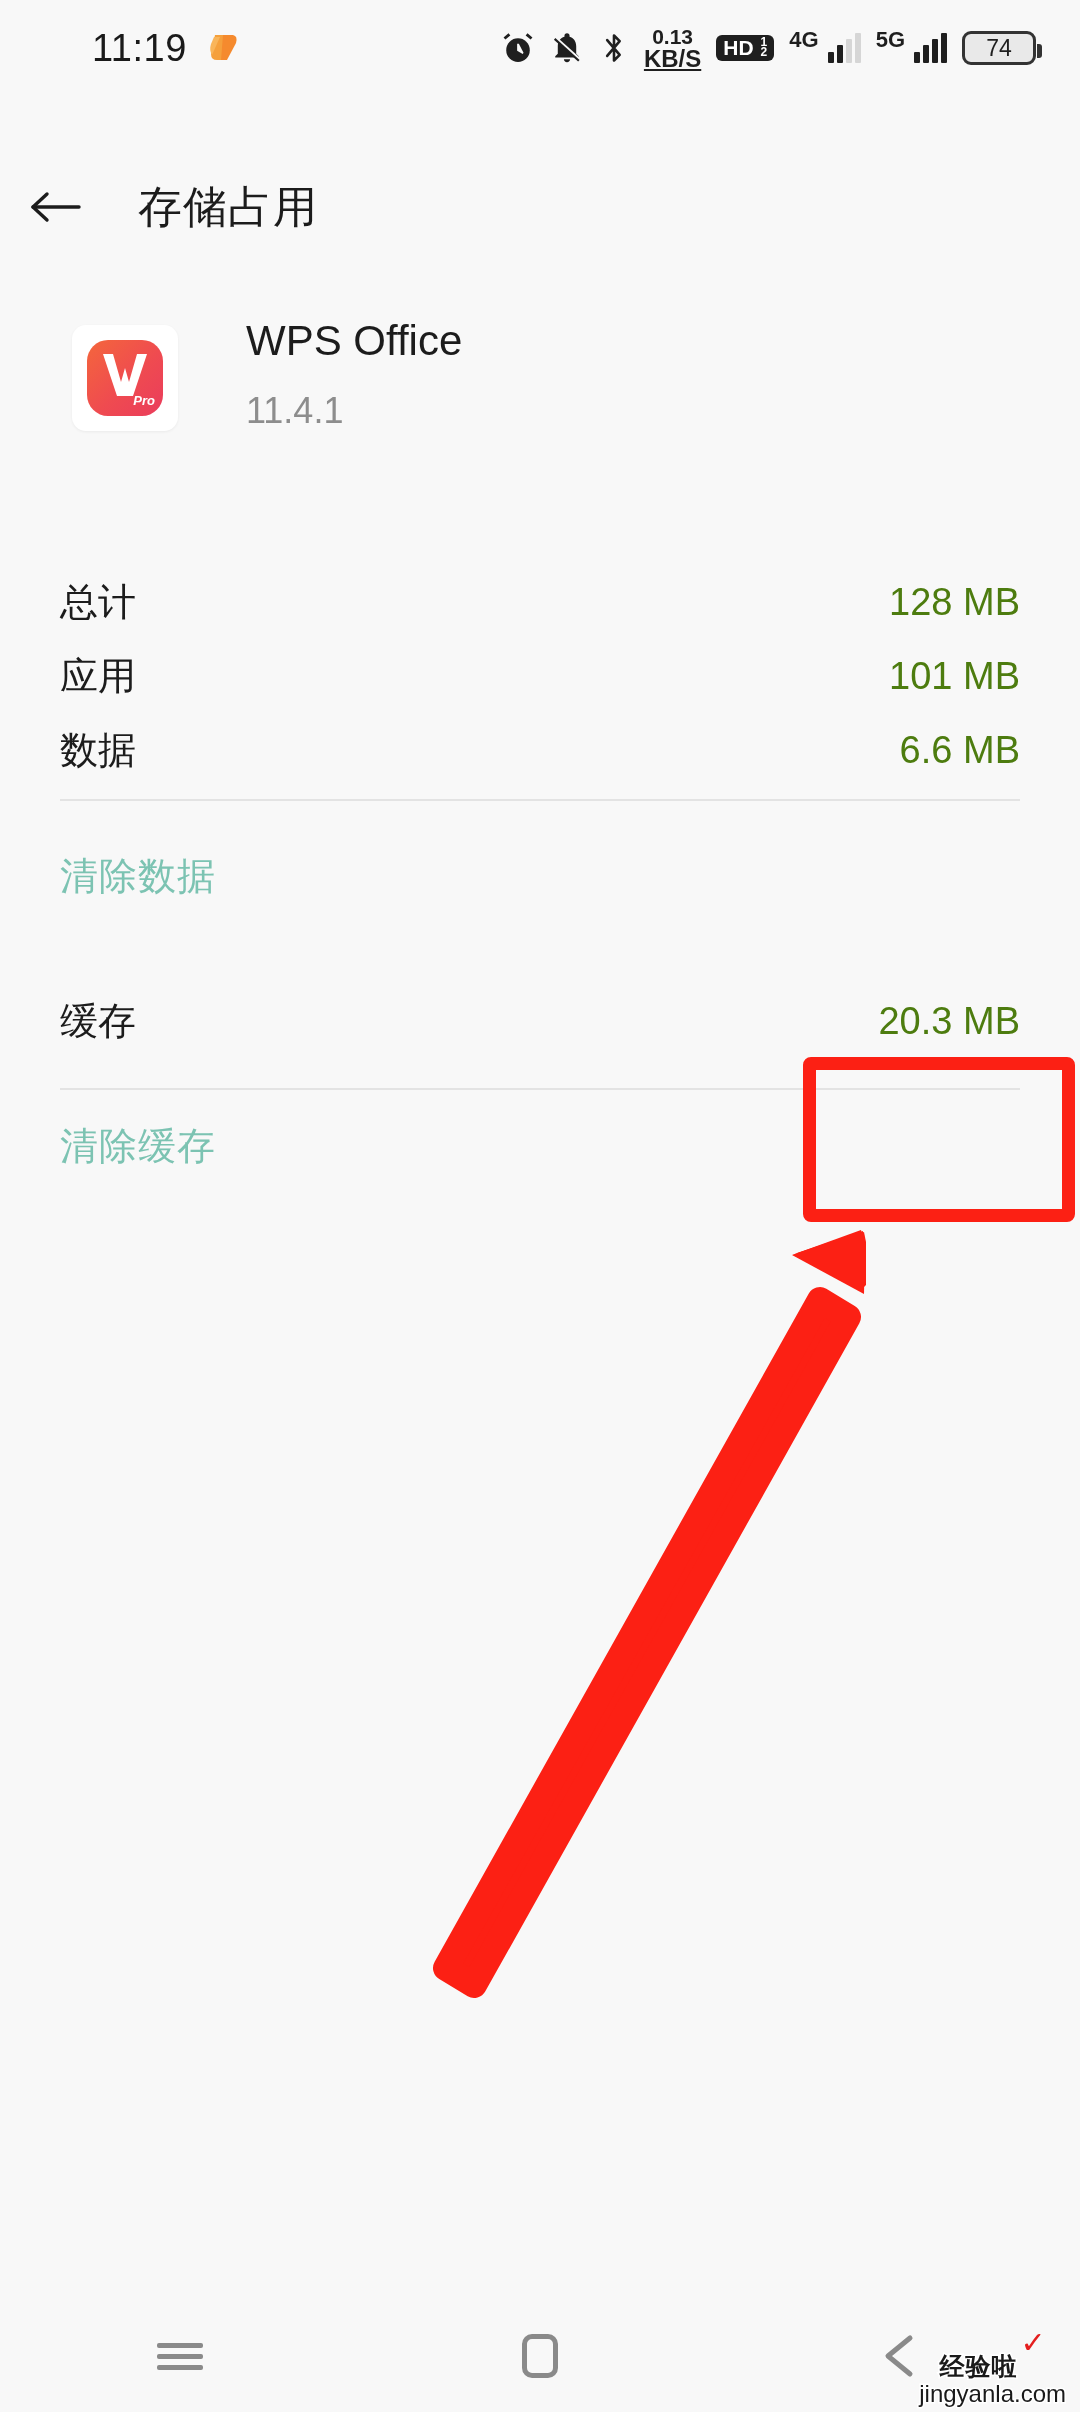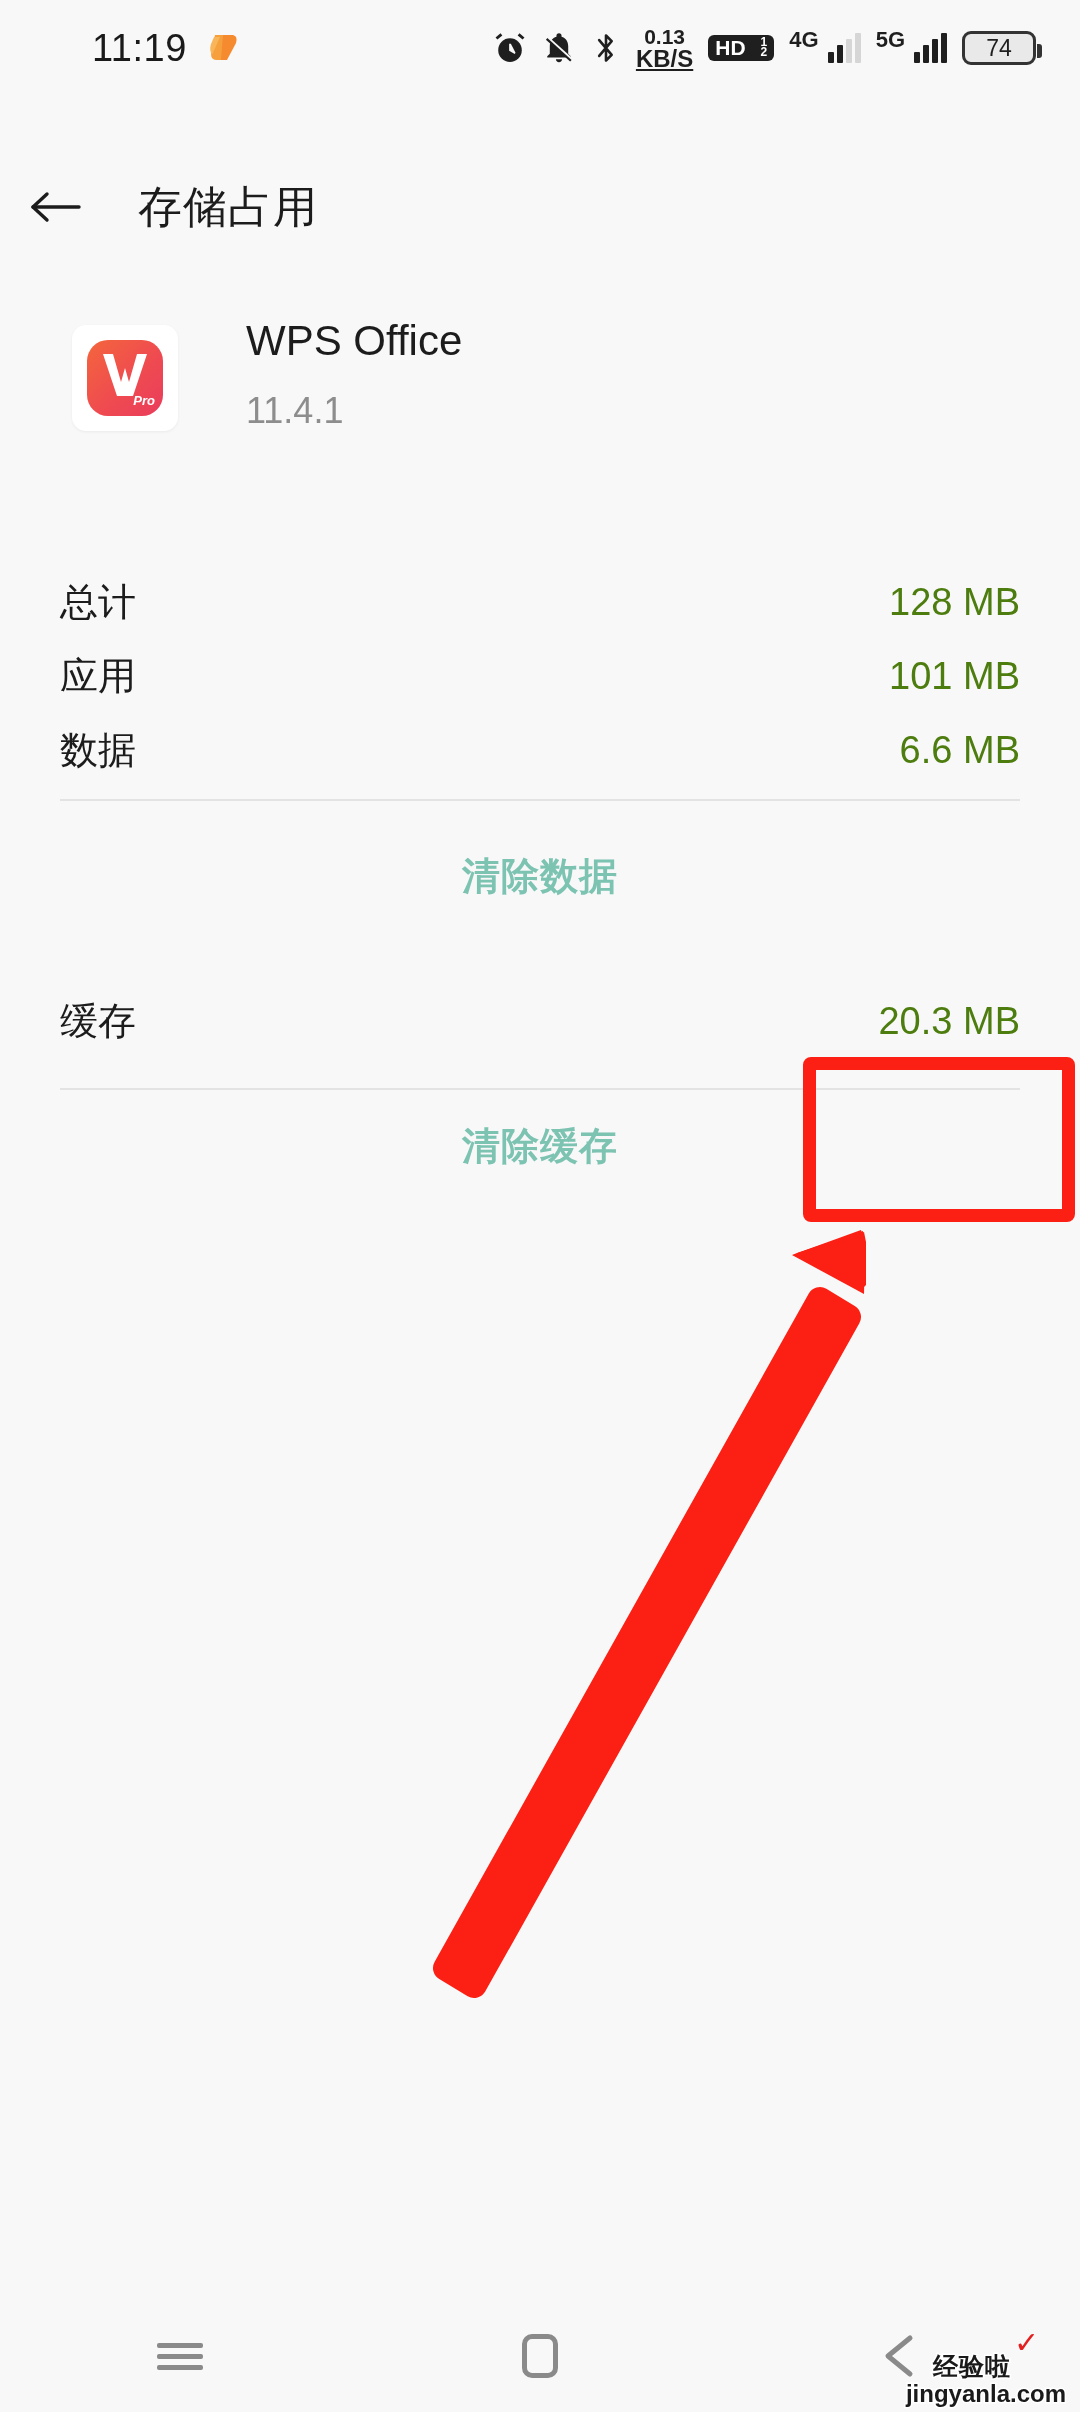--- a/index.html
+++ b/index.html
@@ -22,21 +22,21 @@
   .sb-right { display:flex; align-items:center; gap:15px; }
   .sb-icon { display:flex; align-items:center; justify-content:center; }
   .net-speed {
     display:flex; flex-direction:column; align-items:center;
     line-height:1.0; color:#1f1f1f; font-size:21px; font-weight:700;
   }
   .net-speed .n2 { font-size:24px;text-decoration:underline; }
   .hd-badge {
     background:#1f1f1f; color:#fff; border-radius:6px;
     padding:2px 7px 3px 7px; font-size:21px; font-weight:700;
-    display:flex; align-items:center; gap:15px; line-height:1;
+    display:flex; align-items:center; gap:7px; line-height:1;
   }
   .sig-group { display:flex; align-items:flex-end; gap:9px; }
   .gen-label { font-size:22px; font-weight:700; color:#1f1f1f; line-height:1; position:relative; top:-12px; }
   .bars { display:flex; align-items:flex-end; gap:3px; height:30px; }
   .bars i { width:6px; background:#1f1f1f; border-radius:1px; display:block; }
   .bars i.dim { background:#d6d6d6; }
   .battery {
     width:74px; height:34px; border:3px solid #333; border-radius:9px;
     display:flex; align-items:center; justify-content:center;
     position:relative; background:#e9e9e9;
@@ -78,21 +78,21 @@
   
   .row {
     position:absolute; left:60px; width:960px; height:72px;
     display:flex; align-items:center; justify-content:space-between;
   }
   .row .label { font-size:38px; color:#1c1c1c; }
   .row .value { font-size:38px; color:#4d7c0f; }
   .divider { position:absolute; left:60px; width:960px; height:2px; background:#e3e3e3; }
   .action-row {
     position:absolute; width:960px; left:60px; height:92px;
-    display:flex; align-items:center; justify-content:center;font-weight:bold;
+    display:flex; align-items:center; justify-content:flex-start;
   }
   .action-link { font-size:38px; color:#7cc3b2; letter-spacing:1px; }
 
   
   .ann-rect {
     position:absolute; left:803px; top:1057px; width:272px; height:165px;
     border:13px solid #fc2014; border-radius:8px; pointer-events:none;
   }
   .ann-arrow { position:absolute; left:0; top:0; width:1080px; height:2412px; pointer-events:none; }
 
@@ -108,21 +108,21 @@
   
   .watermark { position:absolute; right:14px; bottom:6px; text-align:center; line-height:1; }
   .wm-cn {
     font-size:25px; font-weight:700; color:#1a1a1a;
     -webkit-text-stroke:3px #ffffff; paint-order:stroke fill;
     letter-spacing:1px;
     margin-top:48px;
   }
   .wm-check { color:#e41f1f; font-size:30px; font-weight:700; margin-left:3px; }
   .wm-url {
-    font-size:24px; font-weight:700; color:#1a1a1a;
+    font-size:24px; font-weight:400; color:#1a1a1a;
     -webkit-text-stroke:3px #ffffff; paint-order:stroke fill;
     letter-spacing:0px; margin-top:3px;
   }
   .wm-line1 { display:flex; align-items:center; justify-content:center; }
 </style>
 </head>
 <body>
 
 <div id="screen">
 

